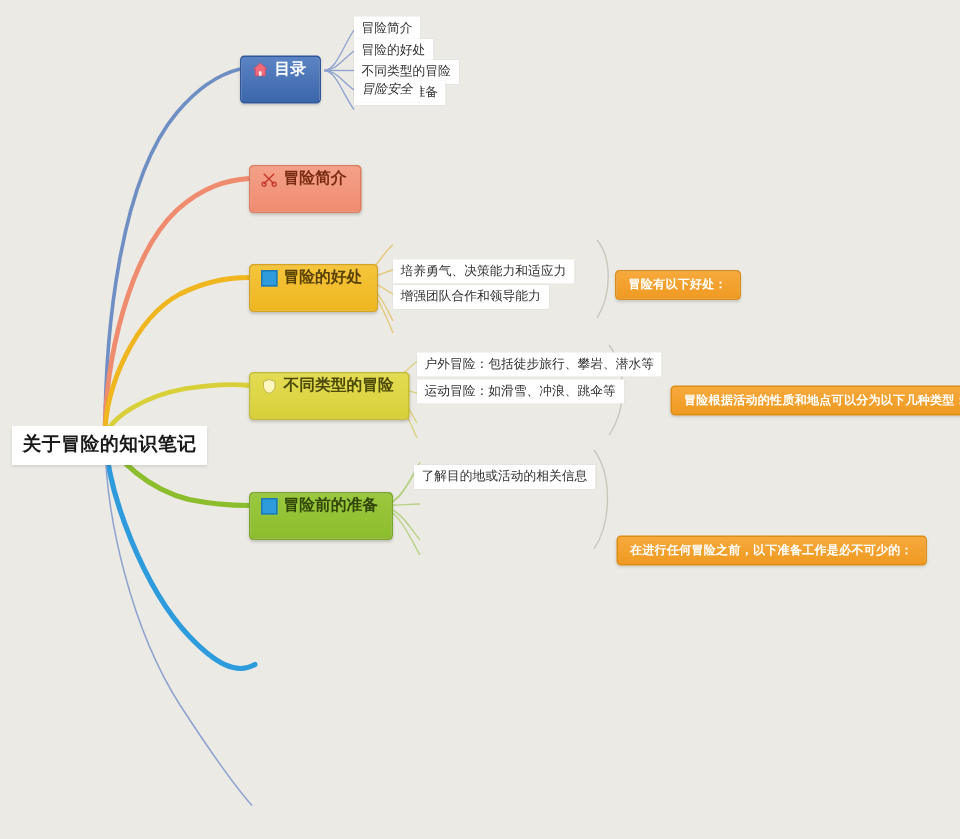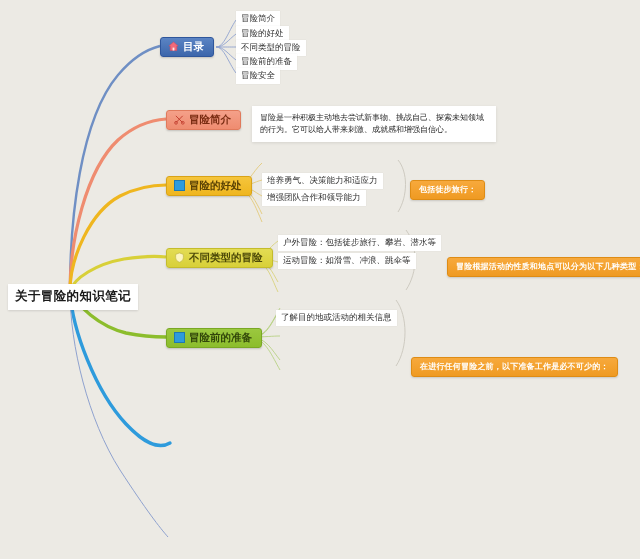--- a/index.html
+++ b/index.html
@@ -33,21 +33,21 @@
     padding: 4px 7px 5px 7px;
     white-space: nowrap;
     box-shadow: 0 1px 2px rgba(0,0,0,0.12);
   }
   
   .topic {
     position: absolute;
     display: flex;
     align-items: center;
     gap: 4px;
-    padding: 3px 9px 4px 7px;
+    padding: 3px 9px 16px 7px;
     border-radius: 3px;
     white-space: nowrap;
     font-size: 10.5px;
     font-weight: bold;
     box-shadow: 0 1px 2px rgba(0,0,0,0.18);
   }
   .topic .tlabel { line-height: 1; }
   .topic-catalog {
     left: 160px; top: 37px;
     background: linear-gradient(#5b84c4, #3c66ab);
@@ -189,47 +189,44 @@
         <rect x="5" y="7.2" width="2" height="3.2" fill="#ffffff" opacity="0.85"></rect>
       </svg>
     </span>
     <span class="tlabel">目录</span>
   </div>
 
   <div class="leaf" style="left:236px; top:11px;">冒险简介</div>
   <div class="leaf" style="left:236px; top:26px;">冒险的好处</div>
   <div class="leaf" style="left:236px; top:40px;">不同类型的冒险</div>
   <div class="leaf" style="left:236px; top:54px;">冒险前的准备</div>
-  <div class="leaf" style="left:236px; top:68px;">冒险安全</div>
+  <div class="leaf" style="left:236px; top:52px;font-style:italic;">冒险安全</div>
 
   <div class="topic topic-intro">
     <span class="ico">
       <svg viewBox="0 0 12 12" width="11" height="11">
         <line x1="2" y1="2" x2="9.5" y2="9.5" stroke="#c0392b" stroke-width="1"></line>
         <line x1="9.5" y1="2" x2="2" y2="9.5" stroke="#c0392b" stroke-width="1"></line>
         <circle cx="2.2" cy="9.6" r="1.5" fill="none" stroke="#c0392b" stroke-width="0.9"></circle>
         <circle cx="9.6" cy="9.6" r="1.5" fill="none" stroke="#c0392b" stroke-width="0.9"></circle>
       </svg>
     </span>
     <span class="tlabel">冒险简介</span>
   </div>
 
-  <div class="note" style="left:252px; top:106px; width:228px;">
-    <p>冒险是一种积极主动地去尝试新事物、挑战自己、探索未知领域的行为。它可以给人带来刺激、成就感和增强自信心。</p>
-  </div>
 
   <div class="topic topic-benefit">
     <span class="ico ico-sq"></span>
     <span class="tlabel">冒险的好处</span>
   </div>
 
   <div class="leaf" style="left:262px; top:190px;">增强团队合作和领导能力</div>
   <div class="leaf" style="left:262px; top:173px;">培养勇气、决策能力和适应力</div>
 
-  <div class="callout" style="left:410px; top:180px;">包括徒步旅行：</div>
+  <div class="callout" style="left:410px; top:180px;">冒险有以下好处：</div>
 
   <div class="topic topic-types">
     <span class="ico">
       <svg viewBox="0 0 12 12" width="11" height="11">
         <path d="M6 1 L10.2 2.6 L10.2 6 C10.2 8.6 8.3 10.4 6 11.2 C3.7 10.4 1.8 8.6 1.8 6 L1.8 2.6 Z" fill="#fdf6bf" stroke="#bdb44a" stroke-width="0.7"></path>
       </svg>
     </span>
     <span class="tlabel">不同类型的冒险</span>
   </div>
 

